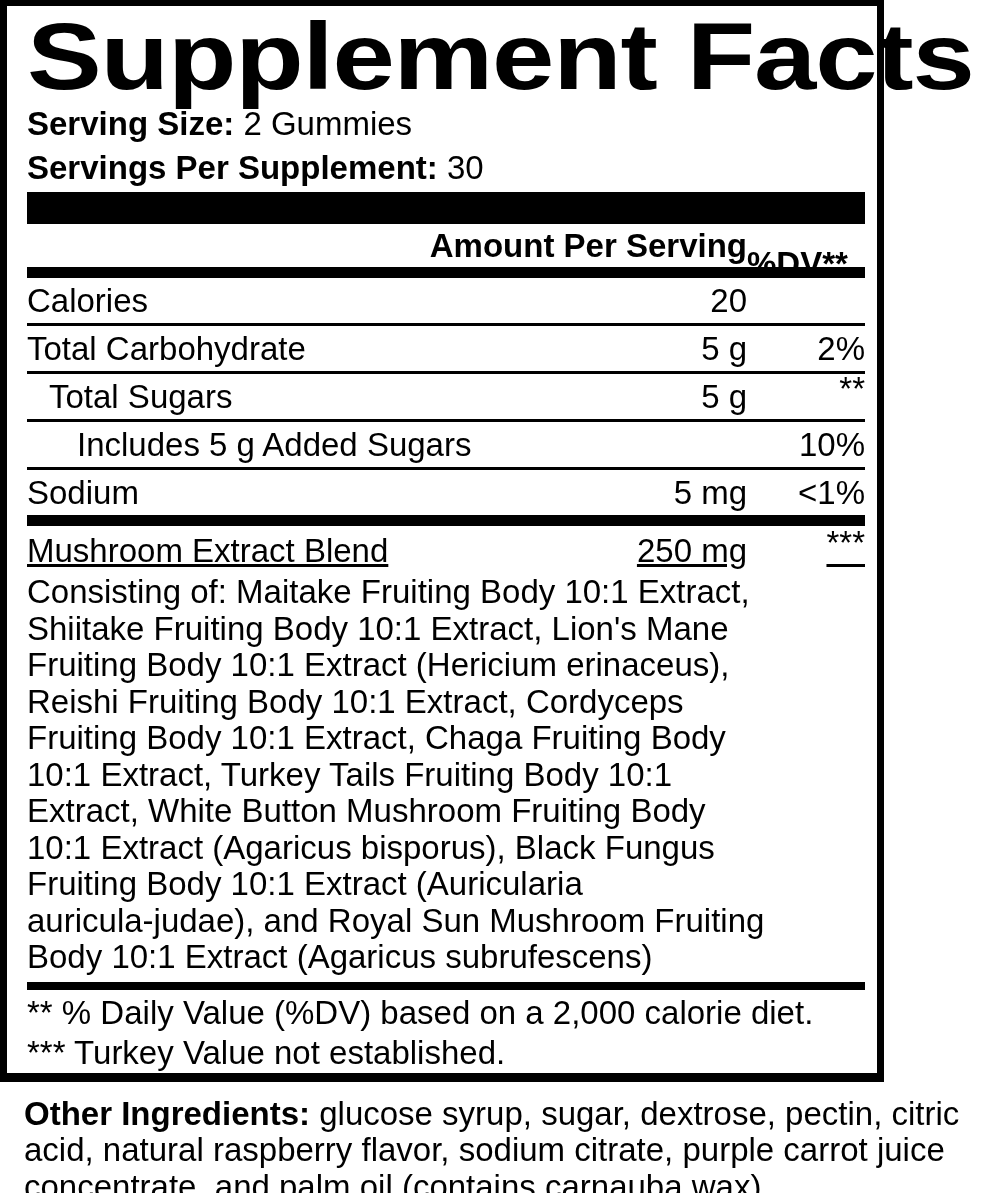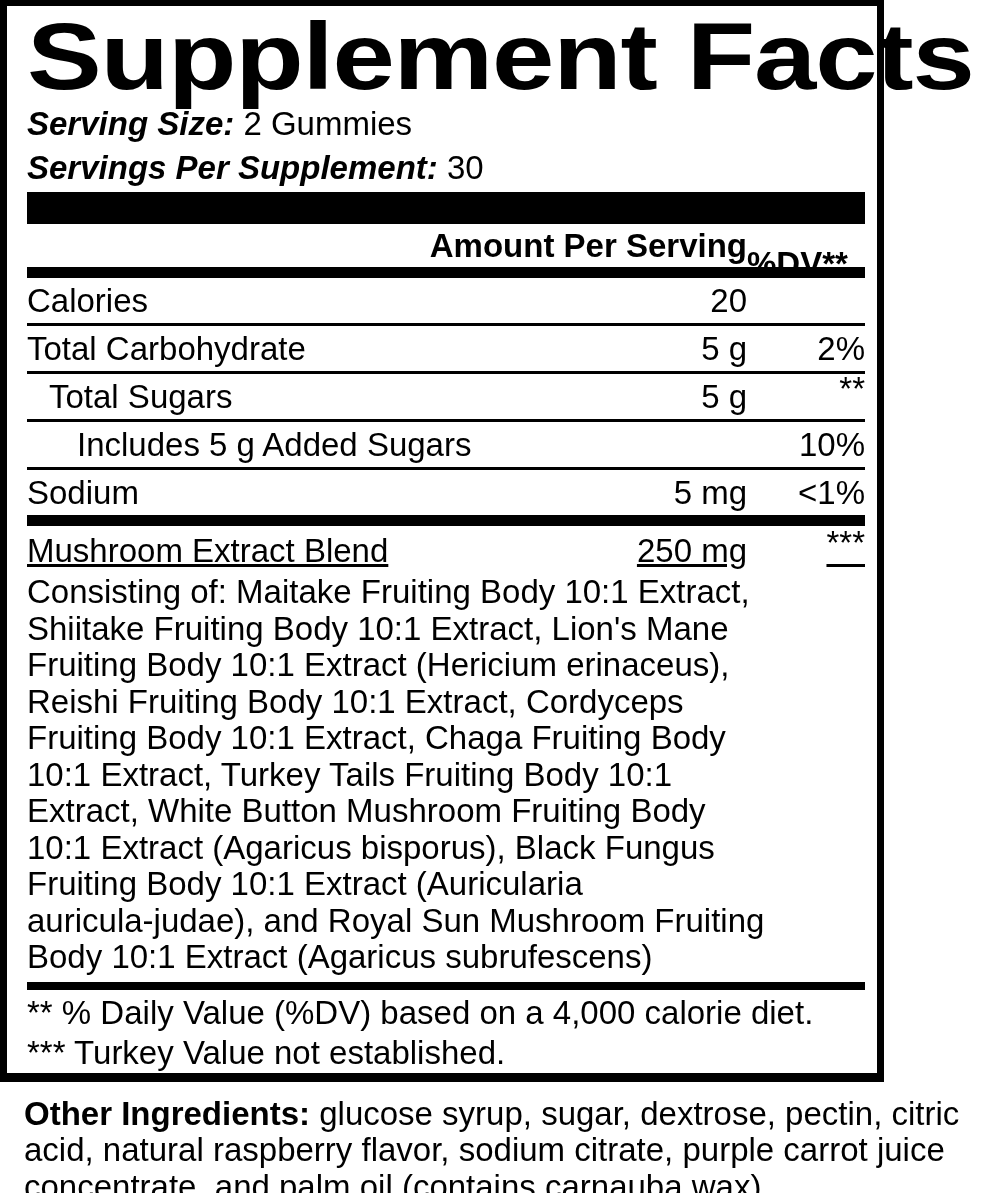--- a/index.html
+++ b/index.html
@@ -34,21 +34,21 @@
     white-space: nowrap;
     transform: scaleX(1.18);
     transform-origin: 0 50%;
     margin-top: 4px;
   }
   .serving-line {
     font-size: 33px;
     line-height: 44px;
     white-space: nowrap;
   }
-  .serving-line .lbl { font-weight: bold; font-style: italic; }
+  .serving-line .lbl { font-weight: bold; }
   .bar {
     background: #000;
     width: 100%;
   }
   .bar-thick   { height: 32px; margin-top: 2px; }
   .bar-medium  { height: 11px; }
   .header-row {
     display: flex;
     align-items: center;
     height: 43px;
@@ -179,21 +179,21 @@
 Reishi Fruiting Body 10:1 Extract, Cordyceps
 Fruiting Body 10:1 Extract, Chaga Fruiting Body
 10:1 Extract, Turkey Tails Fruiting Body 10:1
 Extract, White Button Mushroom Fruiting Body
 10:1 Extract (Agaricus bisporus), Black Fungus
 Fruiting Body 10:1 Extract (Auricularia
 auricula-judae), and Royal Sun Mushroom Fruiting
 Body 10:1 Extract (Agaricus subrufescens)</div>
 
     <div class="footnotes">
-      <div>** % Daily Value (%DV) based on a 4,000 calorie diet.</div>
+      <div>** % Daily Value (%DV) based on a 2,000 calorie diet.</div>
       <div>*** Turkey Value not established.</div>
     </div>
 
   </div>
 
   <div class="other-ingredients">
     <span class="lbl">Other Ingredients:</span><span class="txt"> glucose syrup, sugar, dextrose, pectin, citric
 acid, natural raspberry flavor, sodium citrate, purple carrot juice
 concentrate, and palm oil (contains carnauba wax).</span>
   </div>

